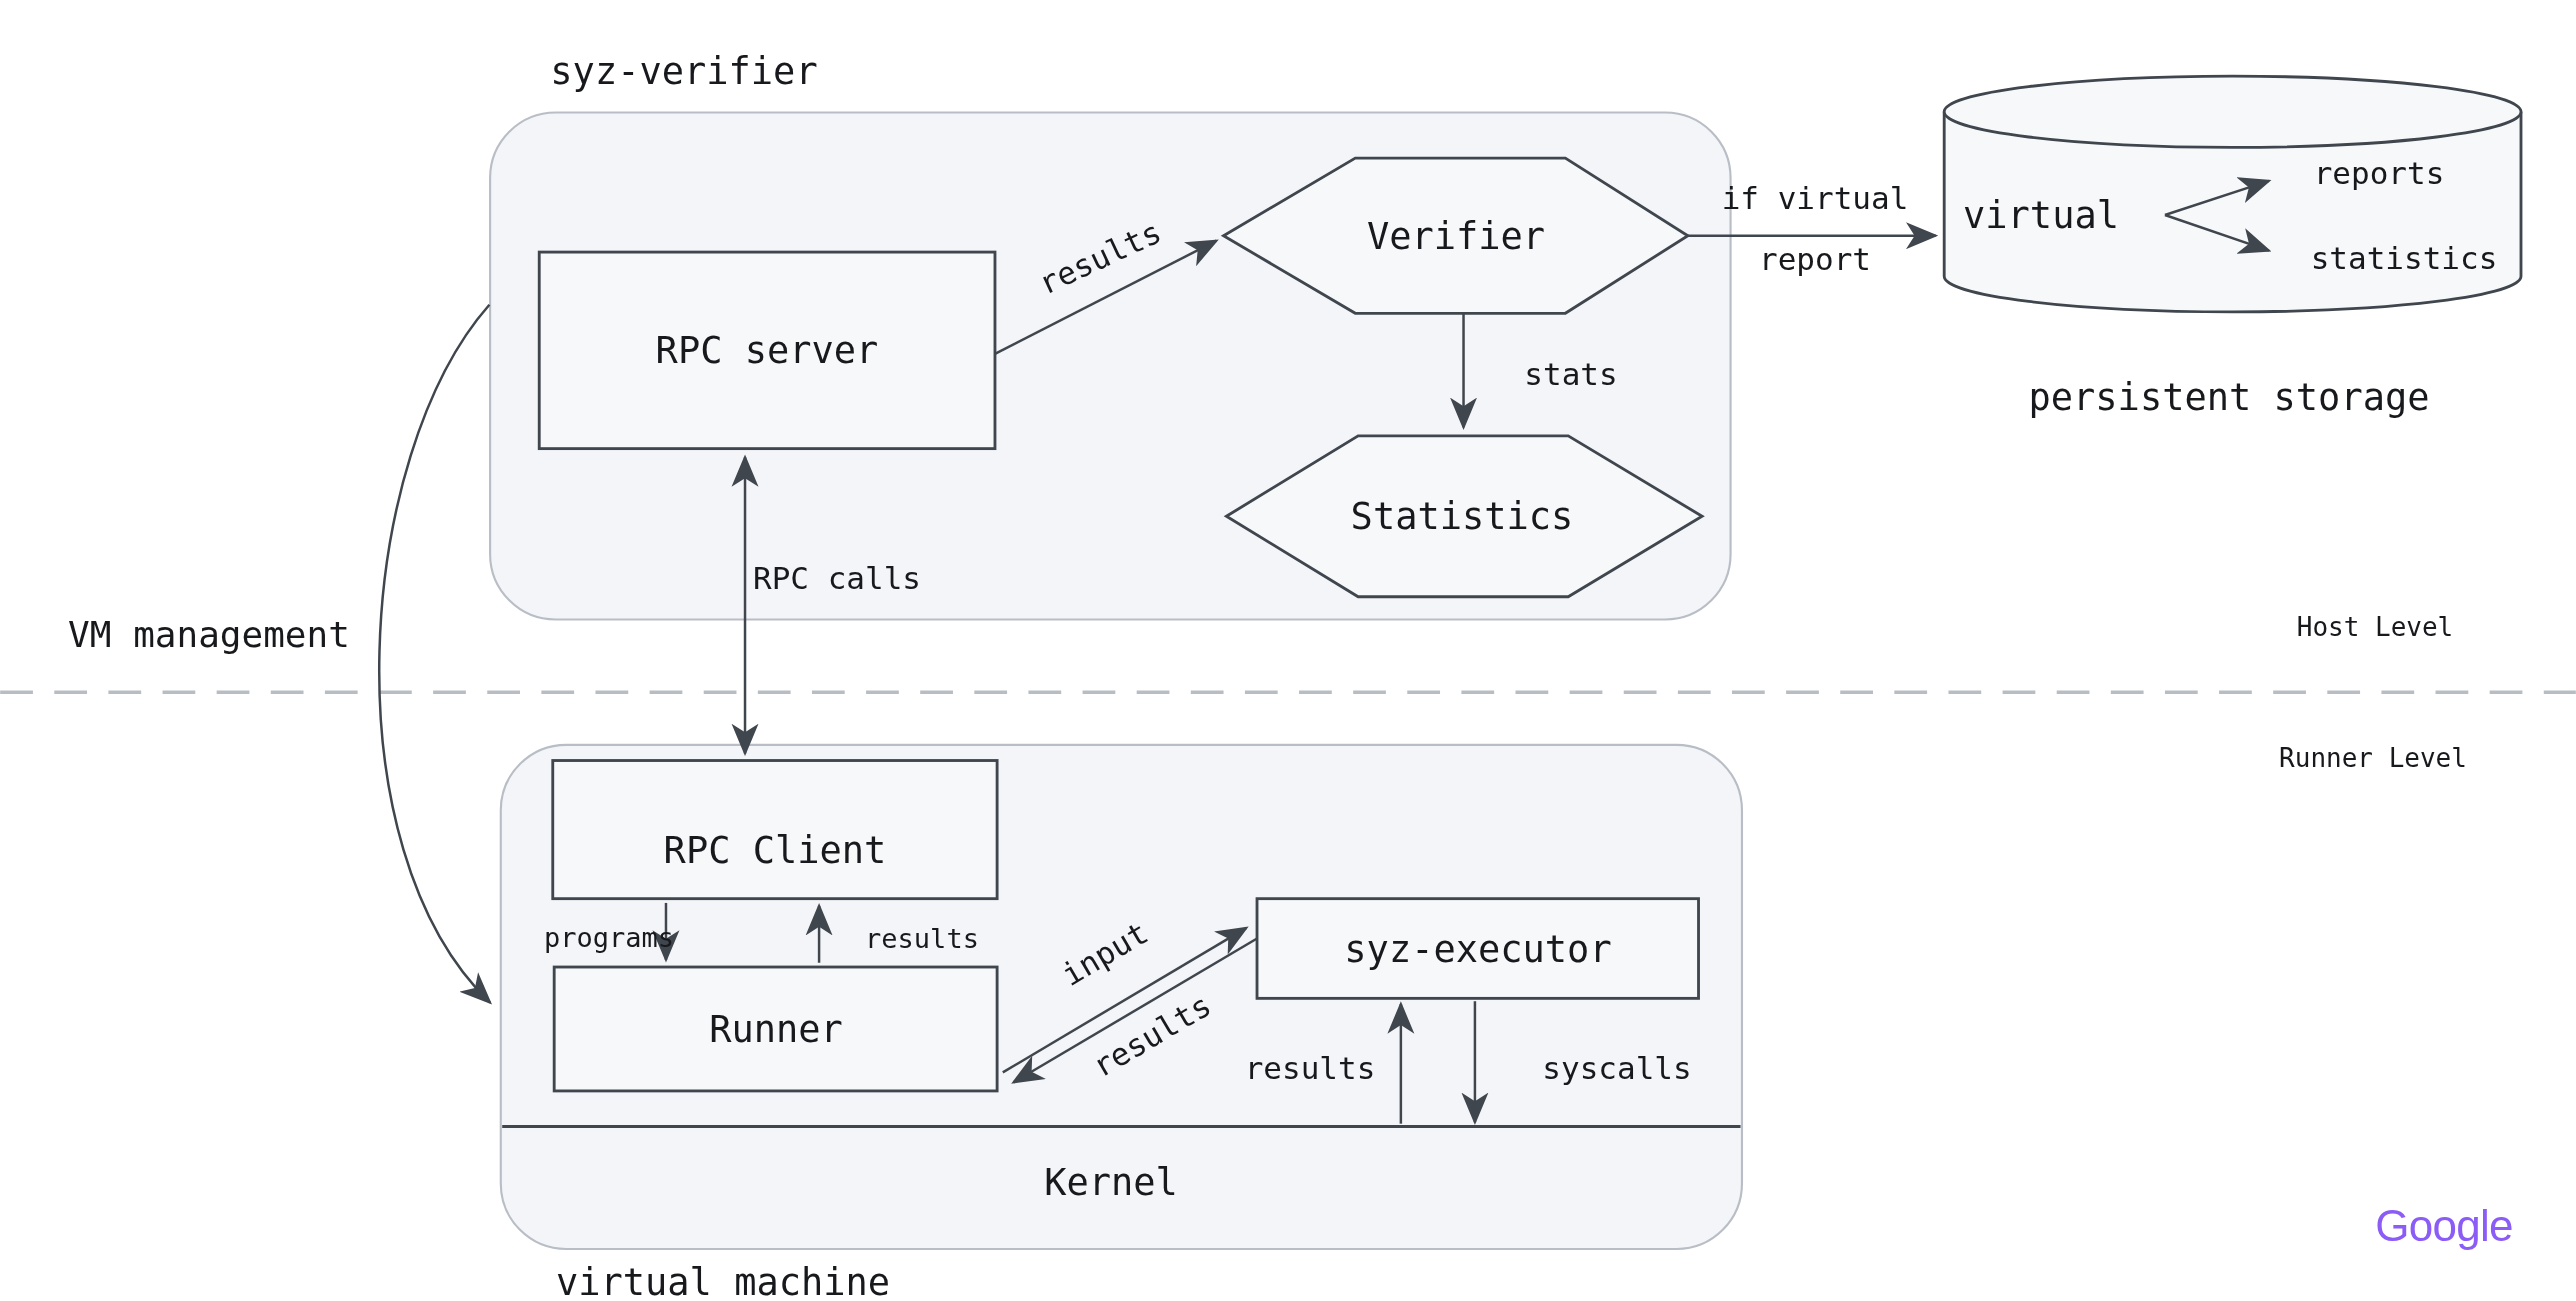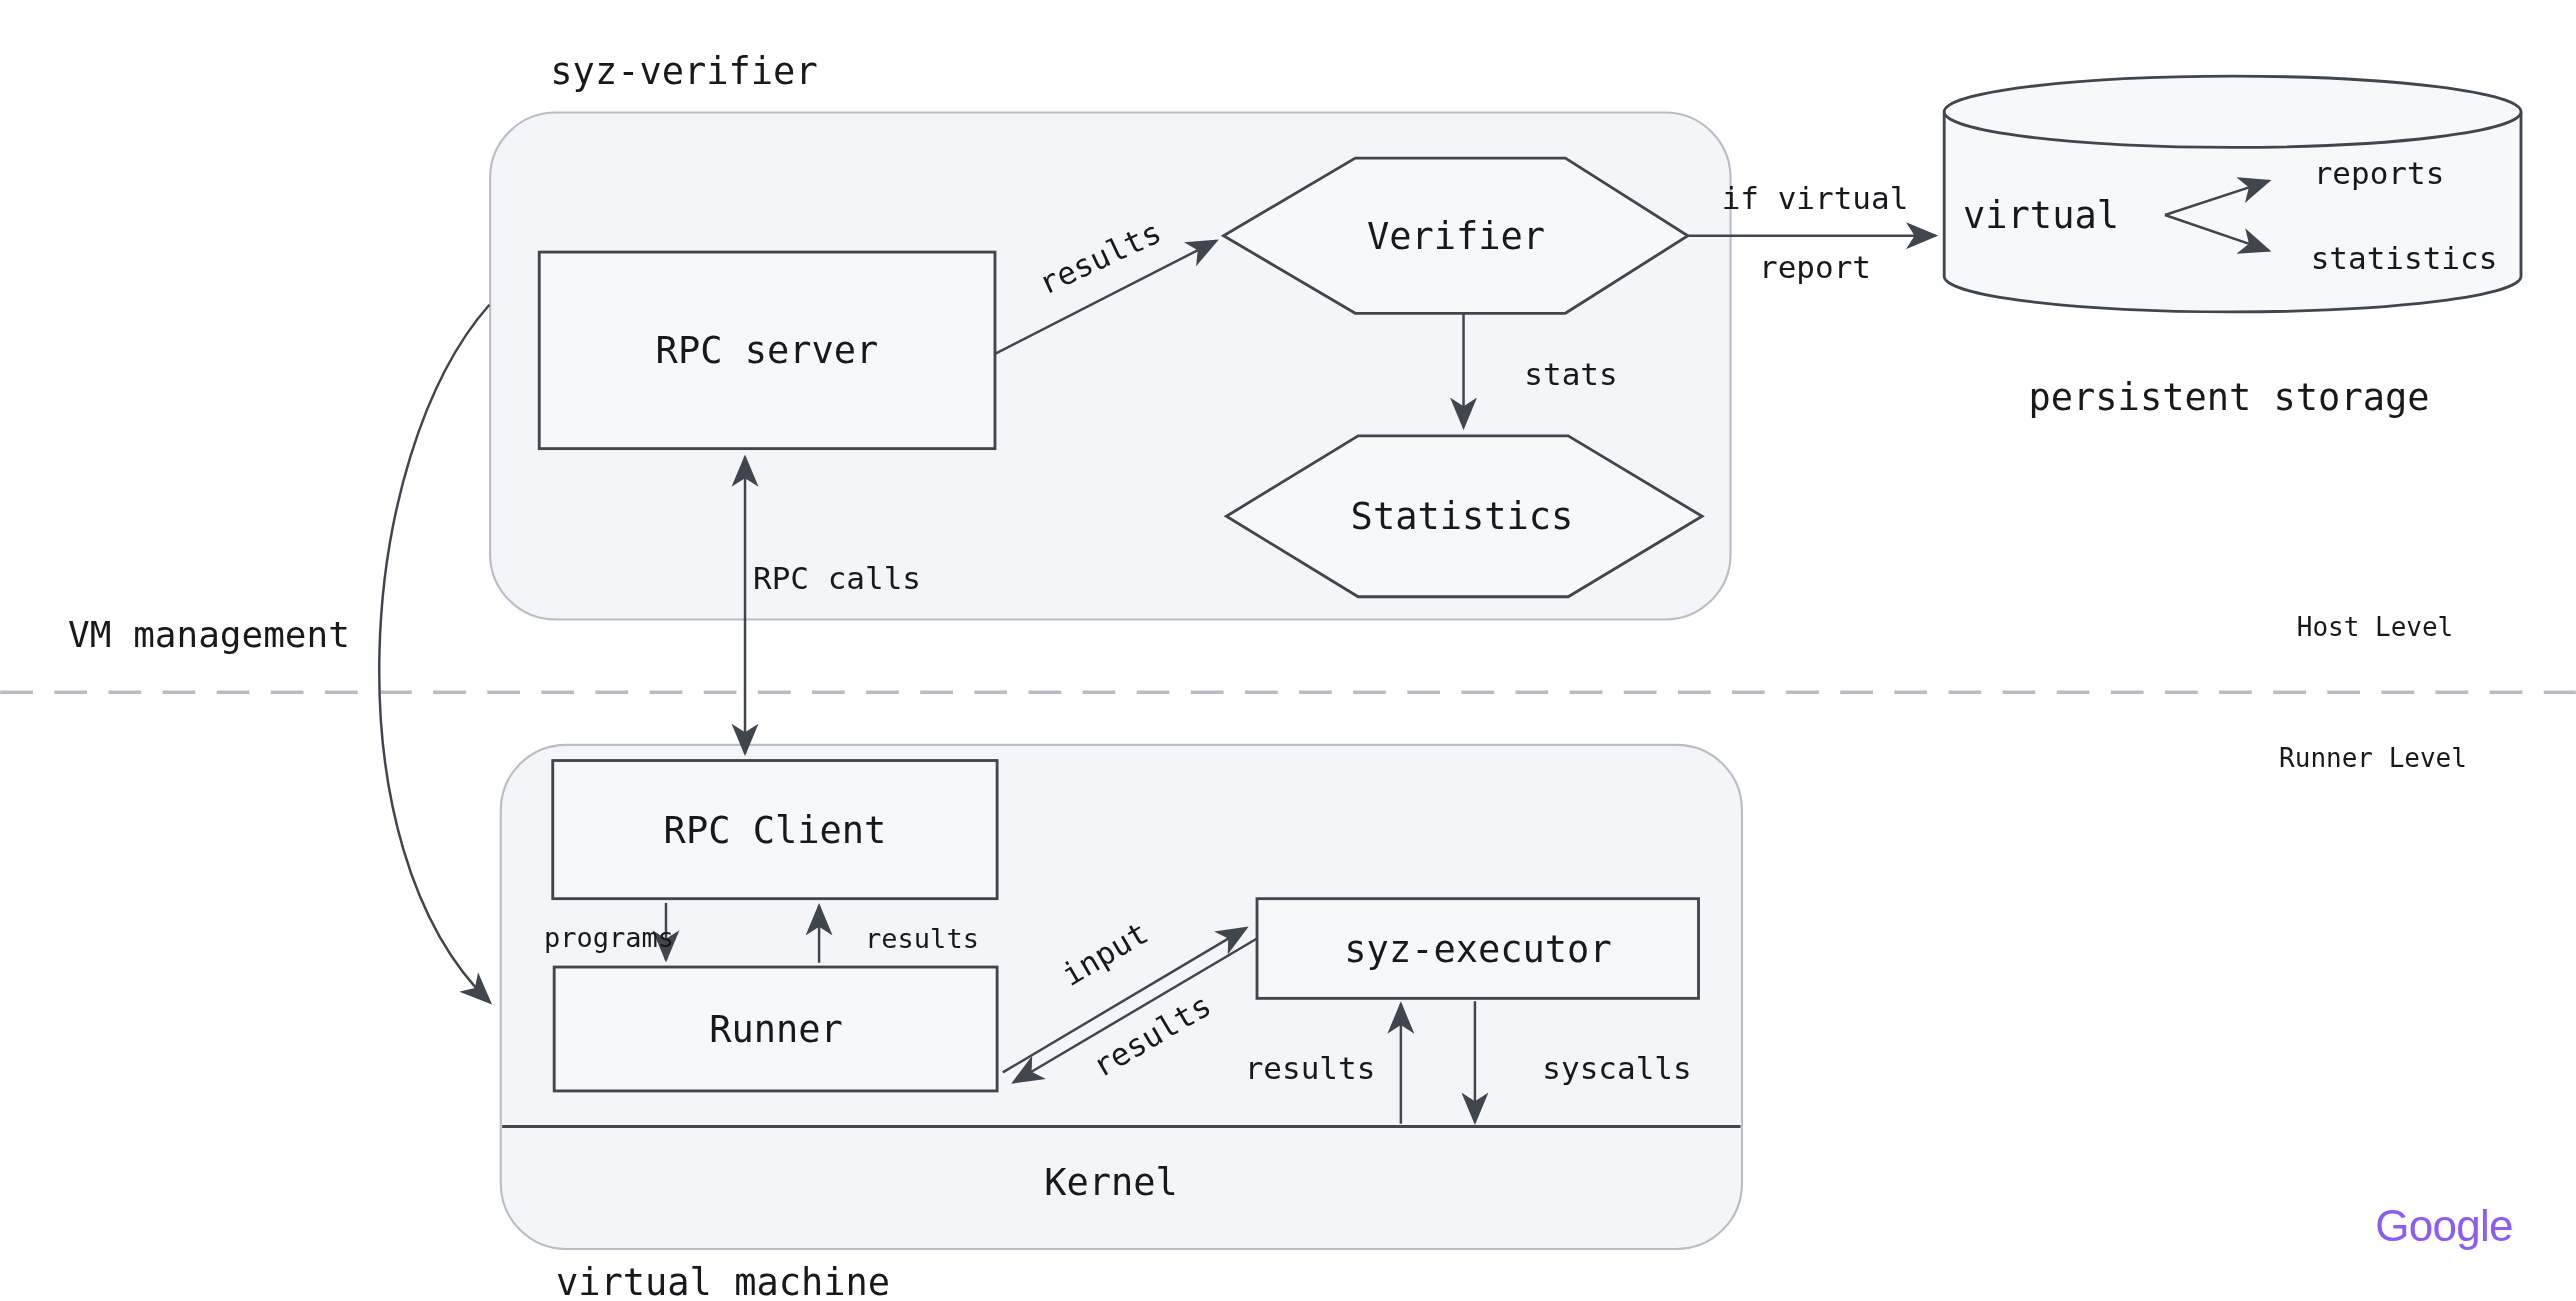--- a/index.html
+++ b/index.html
@@ -95,28 +95,28 @@
   <div class="lbl fs52" style="left:684px;top:71px;">syz-verifier</div>
   <div class="lbl fs52" style="left:723px;top:1282px;">virtual machine</div>
   <div class="lbl fs52" style="left:2229px;top:397px;">persistent storage</div>
 
   <div class="lbl fs52" style="left:767px;top:350px;">RPC server</div>
   <div class="lbl fs52" style="left:1456px;top:236px;">Verifier</div>
   <div class="lbl fs52" style="left:1462px;top:516px;">Statistics</div>
   <div class="lbl fs52" style="left:2041px;top:215px;">virtual</div>
   <div class="lbl fs44" style="left:2379px;top:173px;">reports</div>
   <div class="lbl fs44" style="left:2404px;top:258px;">statistics</div>
-  <div class="lbl fs52" style="left:775px;top:830px;">RPC Client</div>
+  <div class="lbl fs52" style="left:775px;top:850px;">RPC Client</div>
   <div class="lbl fs52" style="left:776px;top:1029px;">Runner</div>
   <div class="lbl fs52" style="left:1478px;top:949px;">syz-executor</div>
   <div class="lbl fs52" style="left:1111px;top:1182px;">Kernel</div>
 
   <div class="lbl fs44 rot-results" style="left:1100px;top:258px;">results</div>
   <div class="lbl fs44" style="left:1815px;top:198px;">if virtual</div>
-  <div class="lbl fs44" style="left:1815px;top:267px;">report</div>
+  <div class="lbl fs44" style="left:1815px;top:259px;">report</div>
   <div class="lbl fs44" style="left:1571px;top:374px;">stats</div>
   <div class="lbl fs50" style="left:209px;top:635px;">VM management</div>
   <div class="lbl fs44" style="left:837px;top:578px;">RPC calls</div>
   <div class="lbl fs38" style="left:609px;top:937px;">programs</div>
   <div class="lbl fs38" style="left:922px;top:938px;">results</div>
   <div class="lbl fs44 rot-diag" style="left:1105px;top:954px;">input</div>
   <div class="lbl fs44 rot-diag" style="left:1152px;top:1036px;">results</div>
   <div class="lbl fs44" style="left:1310px;top:1068px;">results</div>
   <div class="lbl fs44" style="left:1617px;top:1068px;">syscalls</div>
 

